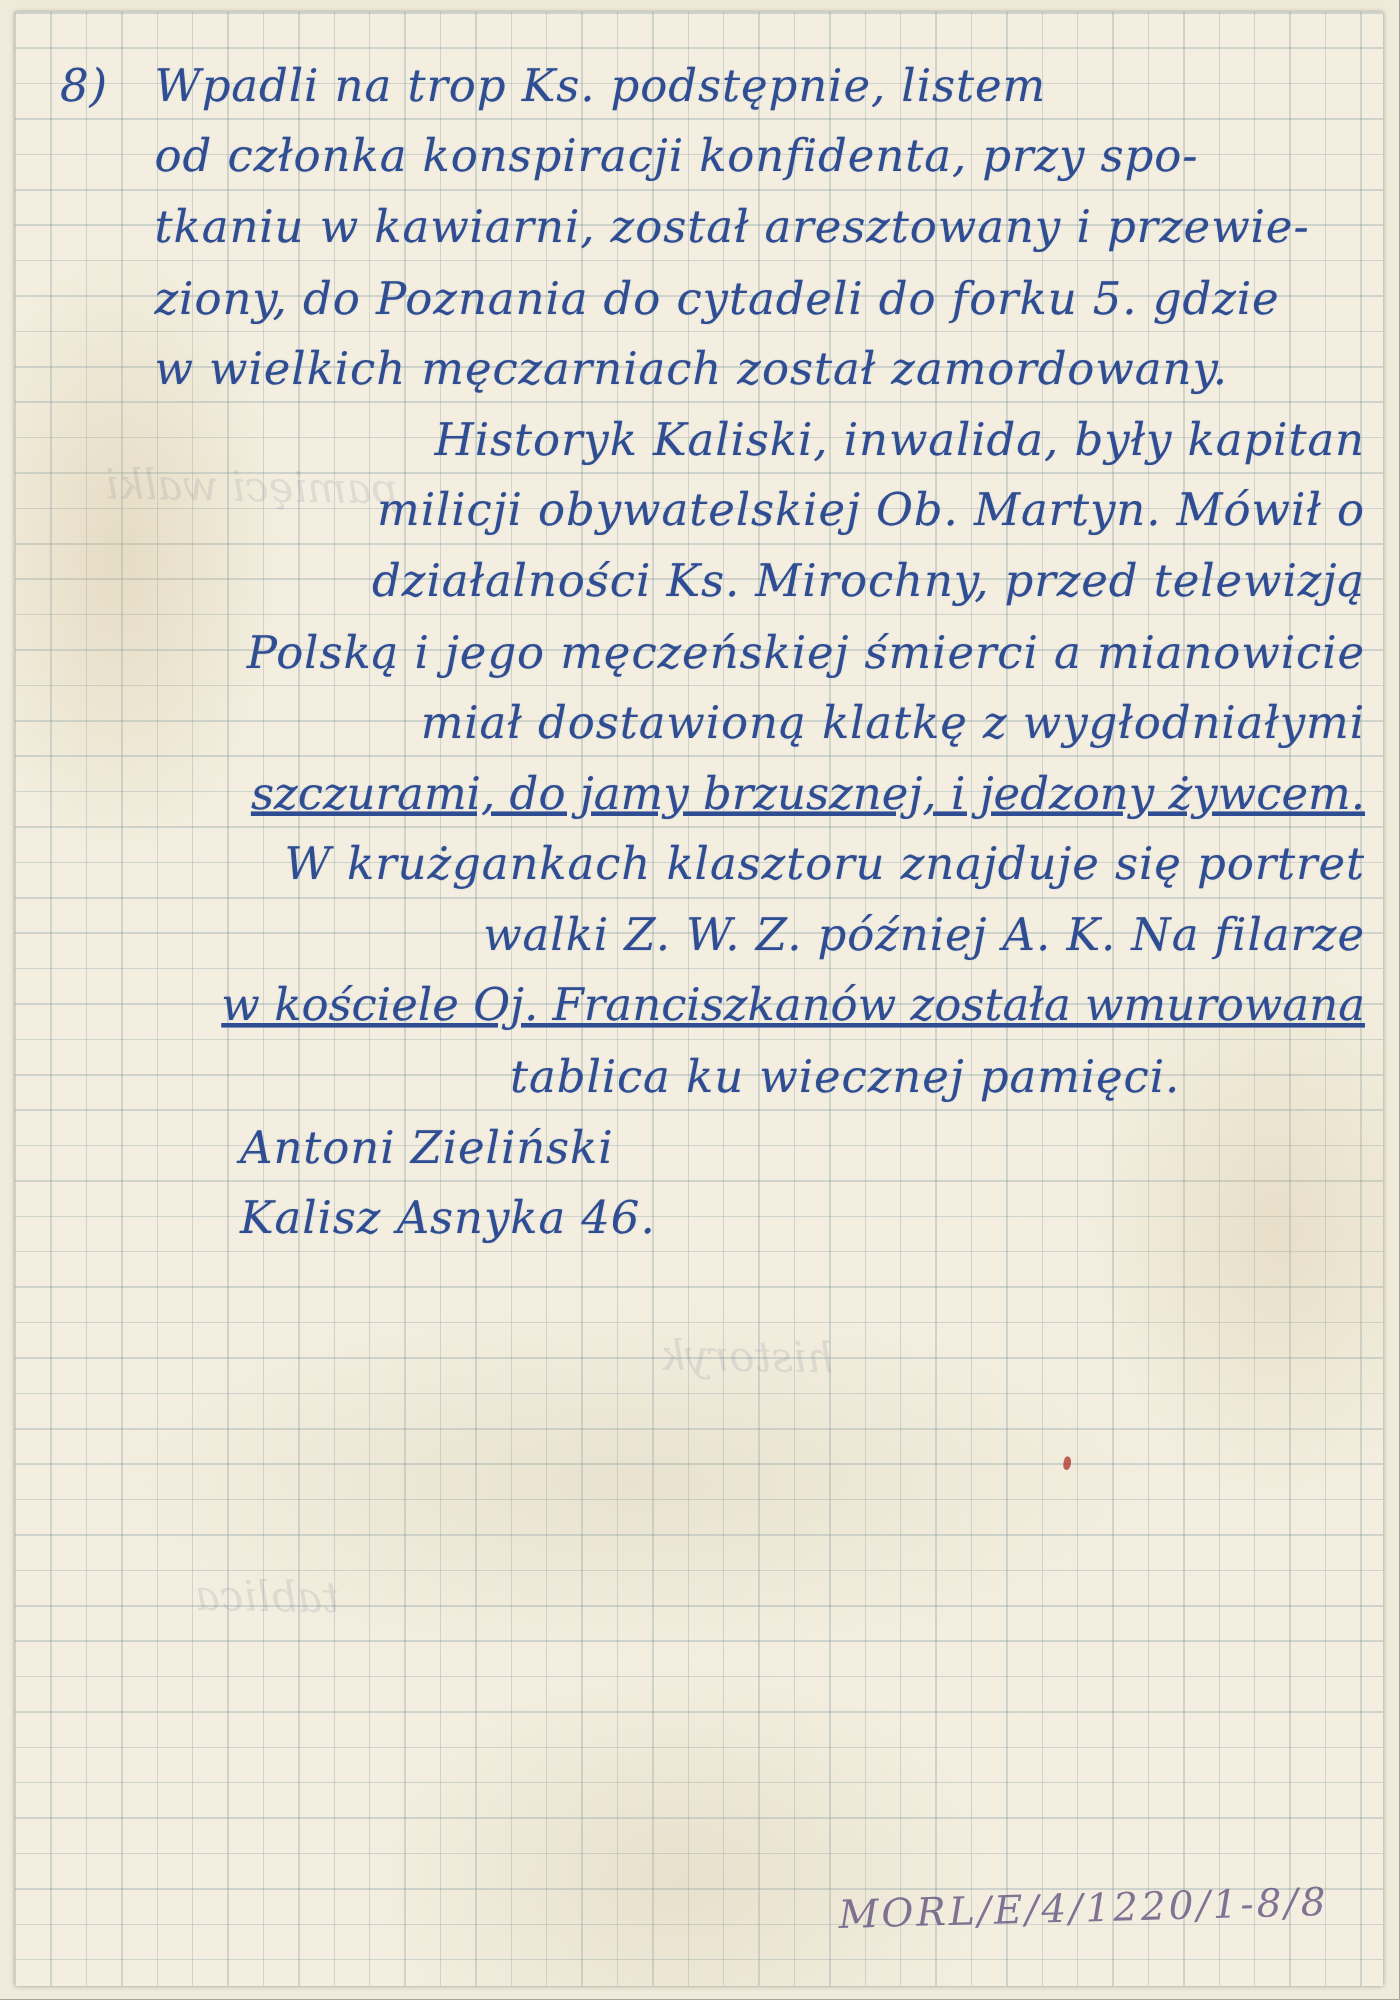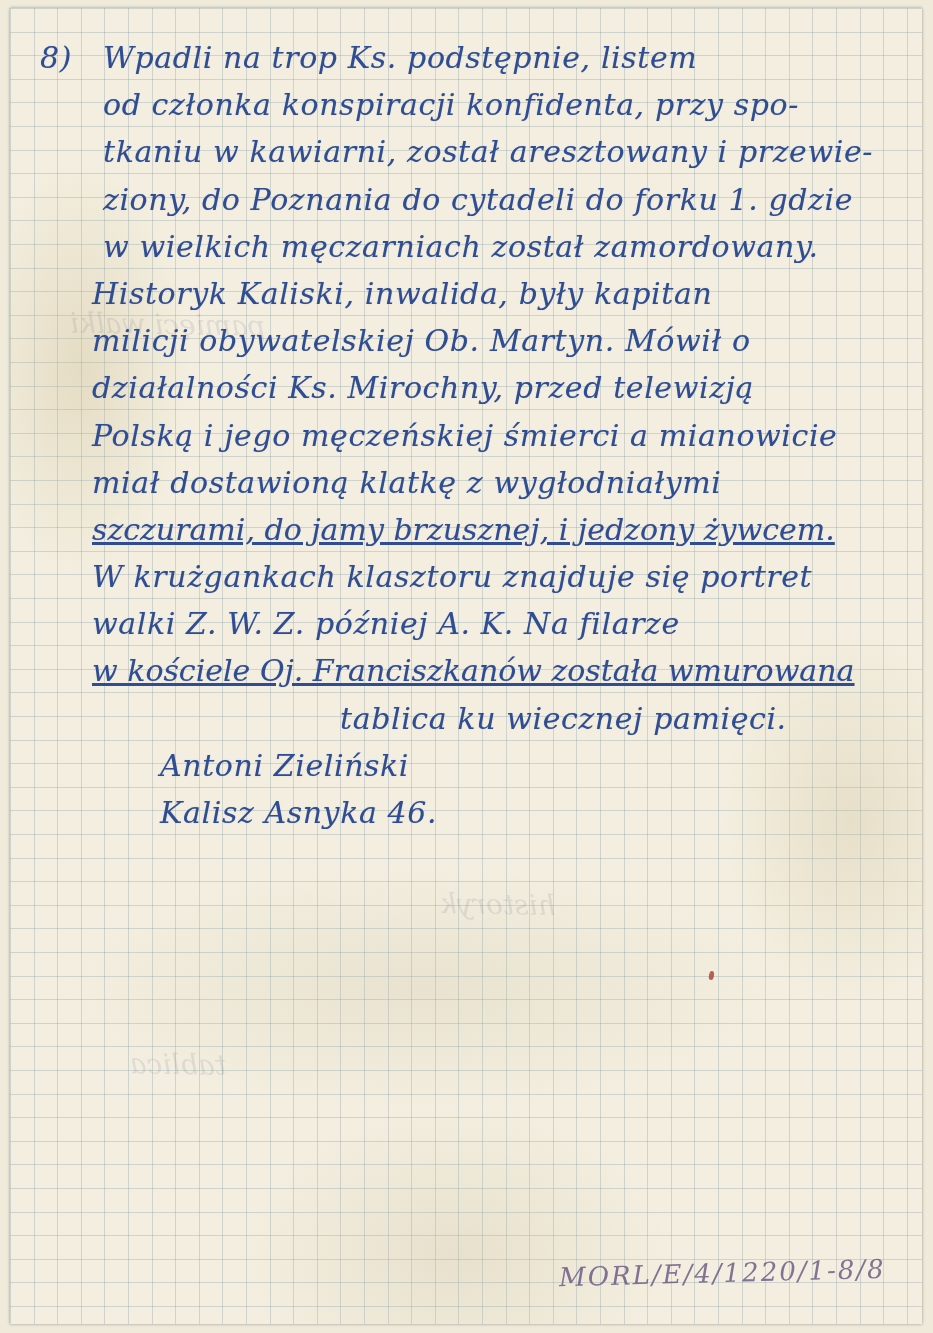--- a/index.html
+++ b/index.html
@@ -73,21 +73,21 @@
     line-height: 47.2px;
     color: #2f4d93;
     font-family: "DejaVu Serif", serif;
     font-style: italic;
     font-size: 30px;
     letter-spacing: .6px;
     white-space: nowrap;
     text-shadow: 0 0 1px rgba(47,77,147,0.30);
   }
   .line.indent-1 { padding-left: 63px; }
-  .line.indent-2 { padding-left: 52px; }
+  .line.indent-2 { padding-left: 52px; text-align: right; }
   .line.indent-3 { padding-left: 300px; font-style: italic; }
   .line.indent-sig { padding-left: 120px; }
   .line.tight { letter-spacing: 0px; text-decoration: underline; }
   .num { position: absolute; left: 0; top: 0; }
 
   .sign-block { }
 
   
   .archref {
     position: absolute;
@@ -133,21 +133,21 @@
 
     <div class="body-text">
 
       <div class="line">
         <span class="num">8)</span>
         <span style="padding-left:63px;">Wpadli na trop Ks. podstępnie, listem</span>
       </div>
 
       <div class="line indent-1"><span>od członka konspiracji konfidenta, przy spo-</span></div>
       <div class="line indent-1"><span>tkaniu w kawiarni, został aresztowany i przewie-</span></div>
-      <div class="line indent-1"><span>ziony, do Poznania do cytadeli do forku 1. gdzie</span></div>
+      <div class="line indent-1"><span>ziony, do Poznania do cytadeli do forku 5. gdzie</span></div>
       <div class="line indent-1"><span>w wielkich męczarniach został zamordowany.</span></div>
       <div class="line indent-2"><span>Historyk Kaliski, inwalida, były kapitan</span></div>
       <div class="line indent-2"><span>milicji obywatelskiej Ob. Martyn. Mówił o</span></div>
       <div class="line indent-2"><span>działalności Ks. Mirochny, przed telewizją</span></div>
       <div class="line indent-2"><span>Polską i jego męczeńskiej śmierci a mianowicie</span></div>
       <div class="line indent-2"><span>miał dostawioną klatkę z wygłodniałymi</span></div>
       <div class="line indent-2 tight"><span>szczurami, do jamy brzusznej, i jedzony żywcem.</span></div>
       <div class="line indent-2"><span>W krużgankach klasztoru znajduje się portret</span></div>
       <div class="line indent-2"><span>walki Z. W. Z. później A. K. Na filarze</span></div>
       <div class="line indent-2 tight"><span>w kościele Oj. Franciszkanów została wmurowana</span></div>

